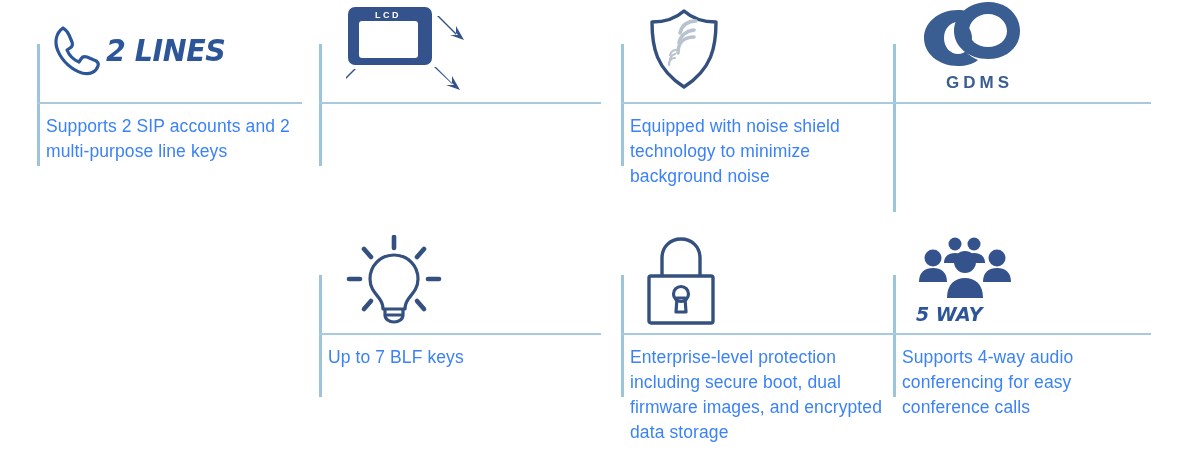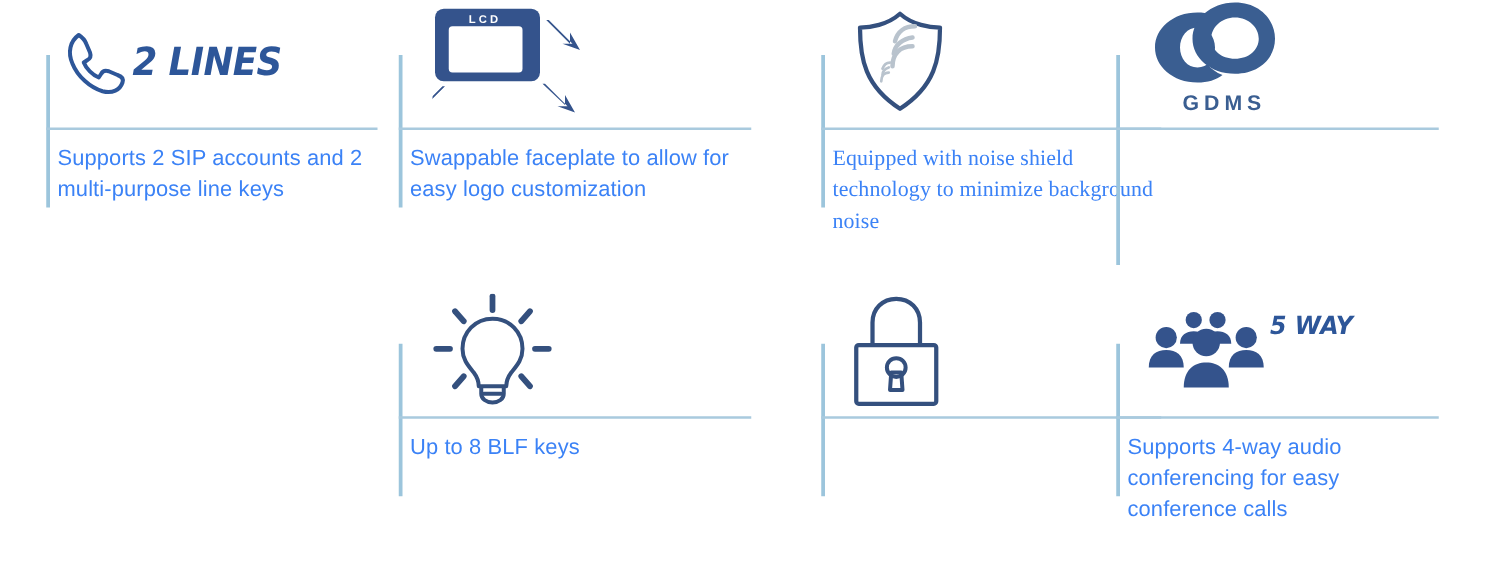--- a/index.html
+++ b/index.html
@@ -18,21 +18,21 @@
     width: 1200px;
     height: 462px;
   }
   .feature-cell {
     position: absolute;
     box-sizing: border-box;
   }
   
   .col-1 { left: 0px;   width: 310px; margin-left: 28px; }
   .col-2 { left: 310px; width: 308px; }
-  .col-3 { left: 648px; width: 310px; font-family: Liberation Serif, serif; }
+  .col-3 { left: 612px; width: 310px; }
   .col-4 { left: 884px; width: 272px; }
   .row-1 { top: 0px;   height: 231px; }
   .row-2 { top: 231px; height: 231px; }
 
   
   .v-rule {
     position: absolute;
     left: 9px;
     top: 44px;
     width: 3px;
@@ -108,21 +108,21 @@
     transform: scaleX(0.95);
     transform-origin: left center;
   }
   .gdms-text {
     font-family: "Liberation Sans", sans-serif;
     font-size: 17px;
     font-weight: bold;
     letter-spacing: 4px;
     fill: #3a5e91;
   }
-  .stack { display: flex; flex-direction: row; align-items: flex-start; }
+  .stack { display: flex; flex-direction: column; align-items: flex-start; }
 </style>
 </head>
 <body>
 
 <div class="feature-grid">
 
   <div class="feature-cell col-1 row-1">
     <div class="v-rule tall"></div>
     <div class="h-rule" style="width:265px;"></div>
     <div class="icon-area indent-1">
@@ -144,21 +144,20 @@
         <rect x="2" y="3" width="84" height="58" rx="7" fill="#34538c"></rect>
         <rect x="13" y="17" width="59" height="37" rx="3" fill="#ffffff"></rect>
         <text x="42" y="14" class="lcd-label" text-anchor="middle">LCD</text>
         <g fill="#34538c">
           <path d="M91 12 L110 31 L110 22 L118 36 L104 31 L112 31 L93 12 Z"></path>
           <path d="M88 63 L106 80 L106 72 L114 86 L100 81 L108 81 L90 63 Z"></path>
           <path d="M30 65 L48 83 L48 74 L56 88 L42 83 L50 83 L32 65 Z" transform="translate(-22,0) scale(-1,1) translate(-62,0)"></path>
         </g>
       </svg>
     </div>
-    <div class="caption w-2">Swappable faceplate to allow for easy logo customization</div>
   </div>
 
   <div class="feature-cell col-3 row-1">
     <div class="v-rule tall"></div>
     <div class="h-rule" style="width:272px;"></div>
     <div class="icon-area indent-3">
       <svg width="80" height="86" viewBox="0 0 80 86">
         <path d="M40 4 C30 13 16 15 8 15 C8 40 12 62 40 80 C68 62 72 40 72 15 C64 15 50 13 40 4 Z" fill="none" stroke="#34507e" stroke-width="3.4" stroke-linejoin="round"></path>
         <g fill="none" stroke="#b9c3cd" stroke-width="3.6" stroke-linecap="round">
           <path d="M34 46 C34 36 40 30 50 30"></path>
@@ -200,34 +199,35 @@
           <line x1="48" y1="2" x2="48" y2="13"></line>
           <line x1="18" y1="14" x2="25" y2="22"></line>
           <line x1="78" y1="14" x2="71" y2="22"></line>
           <line x1="3" y1="44" x2="14" y2="44"></line>
           <line x1="93" y1="44" x2="82" y2="44"></line>
           <line x1="18" y1="74" x2="25" y2="66"></line>
           <line x1="78" y1="74" x2="71" y2="66"></line>
         </g>
       </svg>
     </div>
-    <div class="caption w-2">Up to 8 BLF keys</div>
+    <div class="caption w-2">Up to 7 BLF keys</div>
   </div>
 
   <div class="feature-cell col-3 row-2">
     <div class="v-rule tall"></div>
     <div class="h-rule" style="width:272px;"></div>
     <div class="icon-area indent-3">
       <svg width="74" height="90" viewBox="0 0 74 90">
         <path d="M18 40 L18 22 C18 11 26 3 37 3 C48 3 56 11 56 22 L56 40" fill="none" stroke="#34507e" stroke-width="3.4" stroke-linejoin="round"></path>
         <rect x="5" y="40" width="64" height="47" rx="2" fill="none" stroke="#34507e" stroke-width="3.4"></rect>
         <circle cx="37" cy="58" r="7.5" fill="none" stroke="#34507e" stroke-width="3.2"></circle>
         <path d="M33 62 L32 76 L42 76 L41 62 Z" fill="none" stroke="#34507e" stroke-width="3.2" stroke-linejoin="round"></path>
       </svg>
     </div>
+    <div class="caption w-3">Enterprise-level protection including secure boot, dual firmware images, and encrypted data storage</div>
   </div>
 
   <div class="feature-cell col-4 row-2">
     <div class="v-rule tall"></div>
     <div class="h-rule" style="width:258px;"></div>
     <div class="icon-area indent-3">
       <div class="stack">
         <svg width="100" height="66" viewBox="0 0 100 66">
           <g fill="#34538c">
             <circle cx="39" cy="8" r="6.5"></circle>

